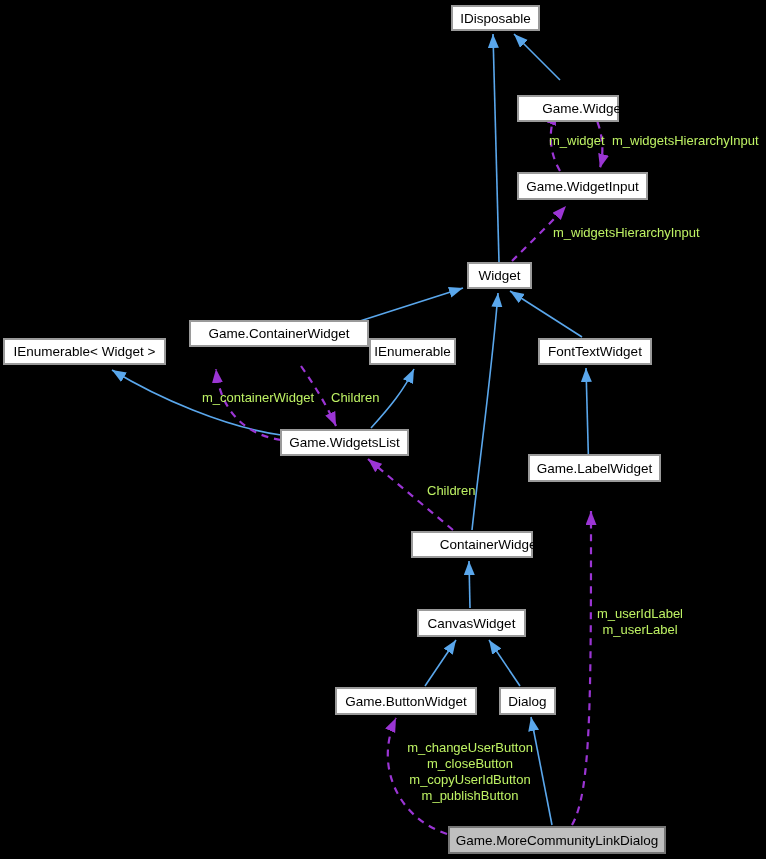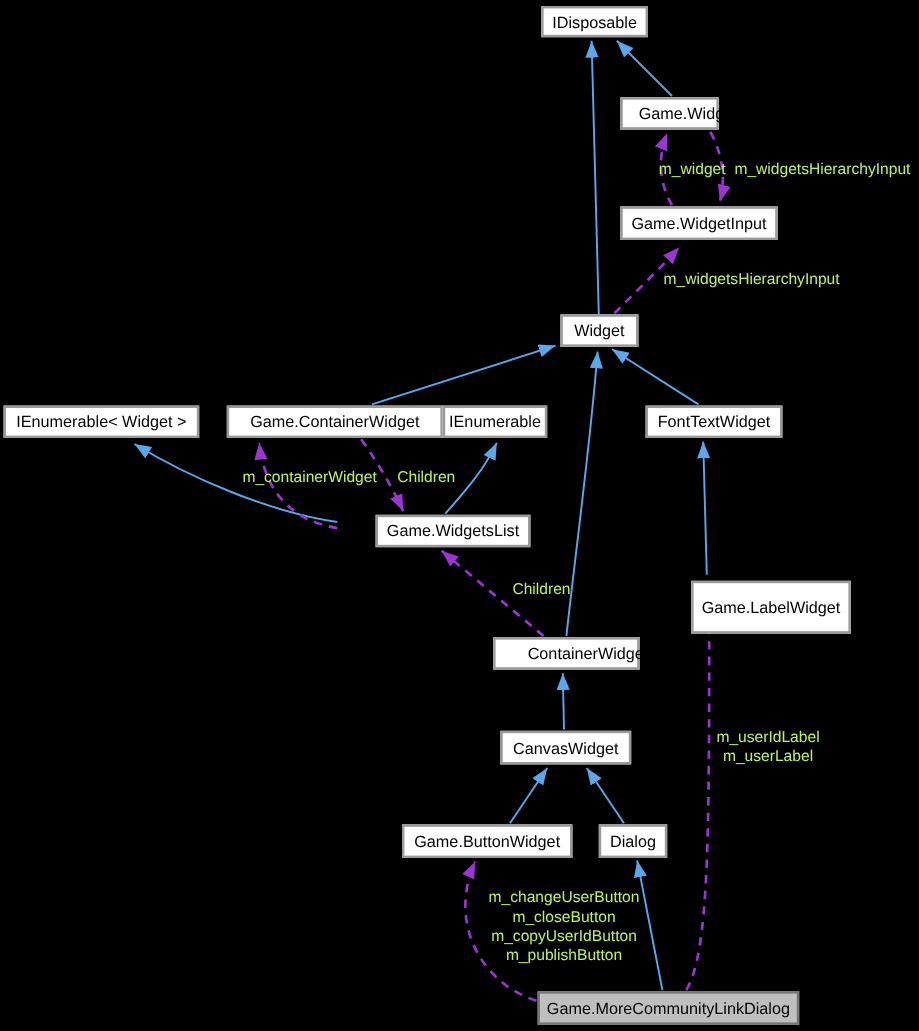--- a/index.html
+++ b/index.html
@@ -70,29 +70,29 @@
     <path class="edge-dashed" d="M592,110 C602,128 605,149 600,168" marker-end="url(#arrP)"></path>
     <path class="edge-dashed" d="M512,261 C530,243 550,224 566,206" marker-end="url(#arrP)"></path>
     <path class="edge-dashed" d="M301,366 C315,386 327,406 336,426" marker-end="url(#arrP)"></path>
     <path class="edge-dashed" d="M281,440 C242,434 220,408 216,369" marker-end="url(#arrP)"></path>
     <path class="edge-dashed" d="M453,530 L368,459" marker-end="url(#arrP)"></path>
     <path class="edge-dashed" d="M447,834 C398,818 374,766 396,718" marker-end="url(#arrP)"></path>
     <path class="edge-dashed" d="M572,825 C591,792 591,700 591,511" marker-end="url(#arrP)"></path>
   </svg>
 
   <div class="node" style="left:451px;top:5px;width:89px;height:26px;">IDisposable</div>
-  <div class="node" style="left:517px;top:81px;width:82px;height:27px;padding-left:31px;">Game.Widget</div>
+  <div class="node" style="left:517px;top:95px;width:102px;height:27px;padding-left:31px;">Game.Widget</div>
   <div class="node" style="left:517px;top:172px;width:131px;height:28px;">Game.WidgetInput</div>
   <div class="node" style="left:467px;top:262px;width:65px;height:27px;">Widget</div>
   <div class="node" style="left:3px;top:338px;width:163px;height:27px;">IEnumerable&lt; Widget &gt;</div>
-  <div class="node" style="left:189px;top:338px;width:180px;height:27px;">Game.ContainerWidget</div>
+  <div class="node" style="left:189px;top:320px;width:180px;height:27px;">Game.ContainerWidget</div>
   <div class="node" style="left:369px;top:338px;width:87px;height:27px;">IEnumerable</div>
   <div class="node" style="left:538px;top:338px;width:114px;height:27px;">FontTextWidget</div>
-  <div class="node" style="left:280px;top:429px;width:129px;height:27px;margin-left:33px;">Game.WidgetsList</div>
-  <div class="node" style="left:528px;top:484px;width:133px;height:44px;margin-left:48px;">Game.LabelWidget</div>
+  <div class="node" style="left:280px;top:429px;width:129px;height:27px;">Game.WidgetsList</div>
+  <div class="node" style="left:528px;top:454px;width:133px;height:28px;">Game.LabelWidget</div>
   <div class="node" style="left:411px;top:531px;width:122px;height:27px;padding-left:36px;">ContainerWidget</div>
   <div class="node" style="left:417px;top:609px;width:109px;height:28px;">CanvasWidget</div>
   <div class="node" style="left:335px;top:687px;width:142px;height:28px;">Game.ButtonWidget</div>
   <div class="node" style="left:499px;top:687px;width:57px;height:28px;">Dialog</div>
   <div class="node highlight" style="left:448px;top:826px;width:218px;height:28px;">Game.MoreCommunityLinkDialog</div>
 
   <div class="elabel" style="left:549px;top:133px;">m_widget</div>
   <div class="elabel" style="left:612px;top:133px;">m_widgetsHierarchyInput</div>
   <div class="elabel" style="left:553px;top:225px;">m_widgetsHierarchyInput</div>
   <div class="elabel" style="left:202px;top:390px;">m_containerWidget</div>

